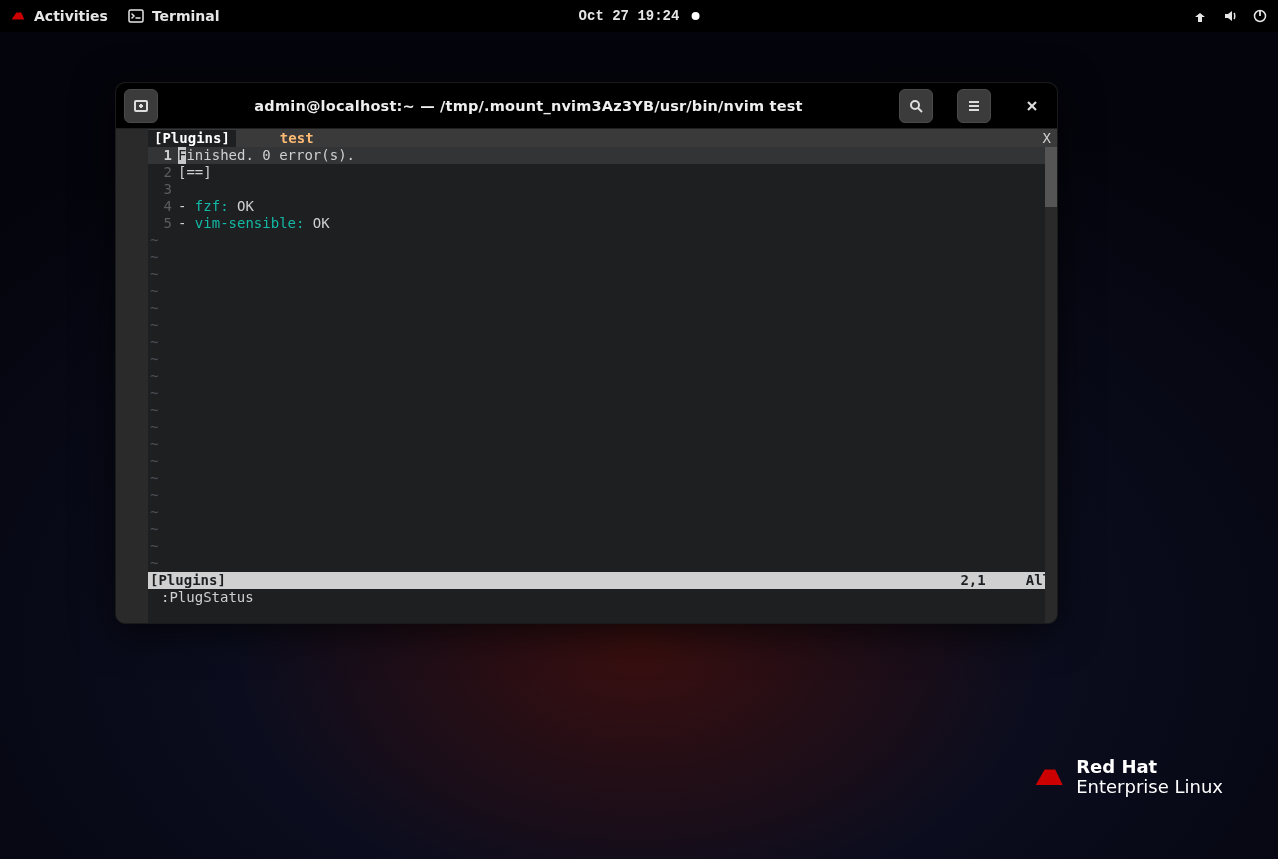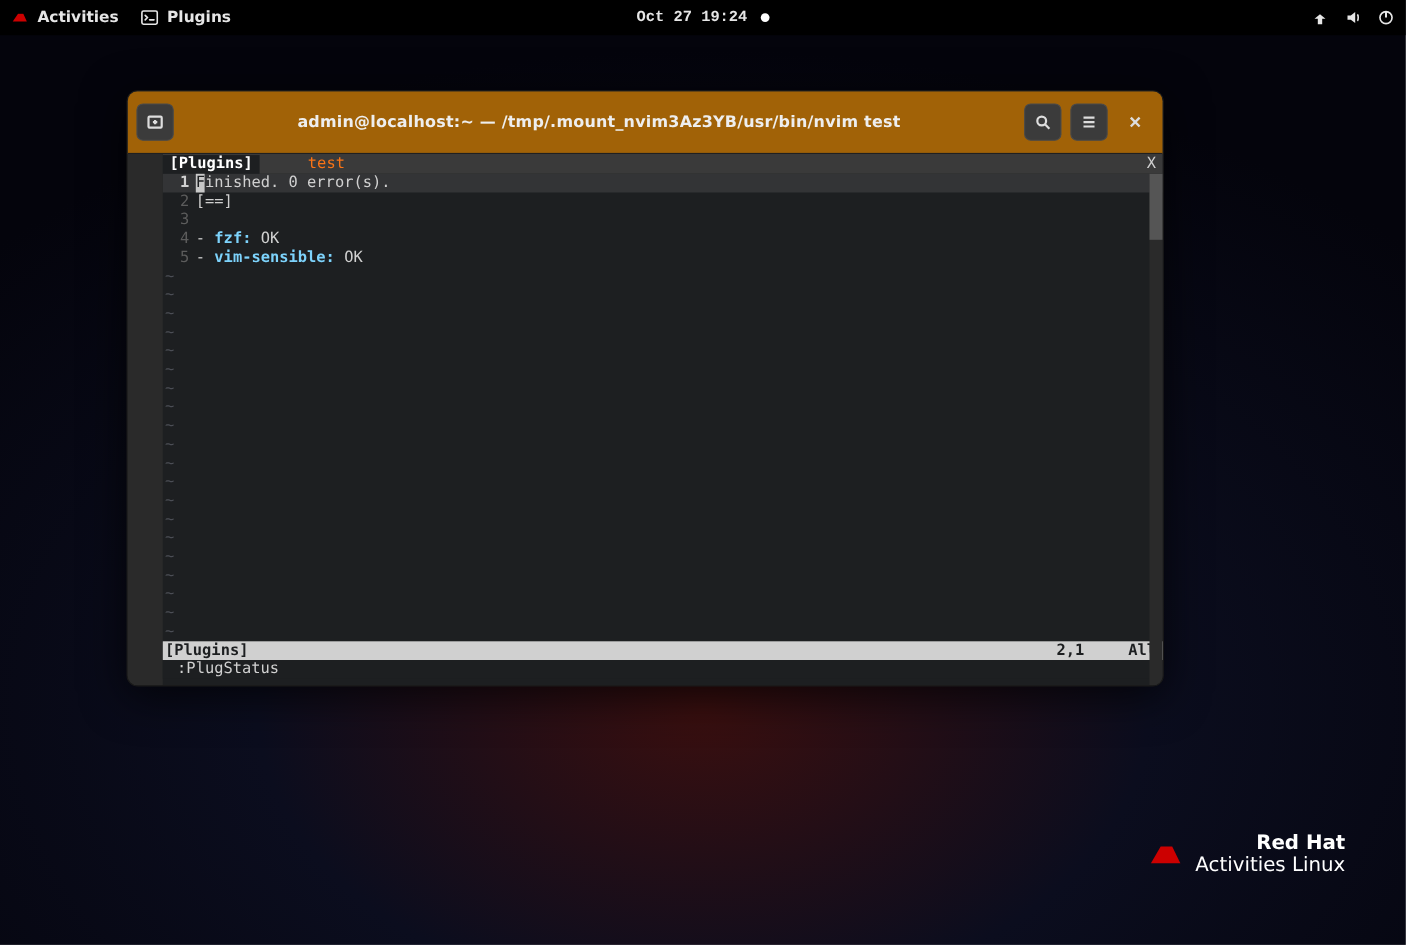--- a/index.html
+++ b/index.html
@@ -47,24 +47,24 @@
     left:115px; top:82px;
     width:943px; height:542px;
     background:#2a2a2a;
     border:1px solid #1a1a1a;
     border-radius:10px;
     box-shadow:0 8px 40px rgba(0,0,0,.7);
     display:flex;flex-direction:column;
     overflow:hidden;
   }
   .titlebar{
-    height:57px;
-    background:#a16207;
+    height:46px;
+    background:#000000;
     display:flex;align-items:center;
-    padding:0 8px;gap:8px;
+    padding:0 8px;gap:24px;
     border-bottom:1px solid #202020;
   }
   .title-btn{
     width:34px;height:34px;border-radius:6px;
     border:1px solid #4a4a4a;
     background:#3b3b3b;
     display:flex;align-items:center;justify-content:center;
     cursor:pointer;
   }
   .title-btn svg{width:16px;height:16px;fill:none;stroke:#ddd;stroke-width:2;}
@@ -87,36 +87,36 @@
     margin-left:32px;
   }
   .tabs{
     display:flex;align-items:center;
     background:#3a3a3a;
     height:18px;
     font-weight:700;
   }
   .tabs .tab{padding:0 6px;color:#d0d0d0;}
   .tabs .tab.active{background:#1d1f21;color:#ffffff;}
-  .tabs .tab.inactive{color:#f97316;font-weight:400;padding-left:44px;}
+  .tabs .tab.inactive{color:#fdba74;font-weight:700;padding-left:44px;}
   .tabs .closeX{margin-left:auto;padding:0 6px;color:#d0d0d0;font-weight:400;}
 
   .buffer{padding:0;}
   .row{display:flex;white-space:pre;}
   .gutter{
     width:30px;text-align:right;padding-right:6px;
     color:#5c5c5c;
   }
   .gutter.cur{color:#d0d0d0;font-weight:700;}
   .row.current{background:#333436;}
   .cursor{
     display:inline-block;background:#c8c8c8;color:#1d1f21;
   }
   .tilde{color:#4b4e55;padding-left:2px;}
-  .kw{color:#7dd3fc;font-weight:700;}
+  .kw{color:#14b8a6;font-weight:400;}
   .ok{color:#d0d0d0;text-align:center;}
 
   .statusline{
     height:17px;background:#d0d0d0;color:#1d1f21;
     display:flex;align-items:center;font-weight:700;
     padding:0 2px;
   }
   .statusline .sl-left{padding-left:0;}
   .statusline .sl-right{margin-left:auto;display:flex;gap:40px;padding-right:4px;}
 
@@ -131,21 +131,20 @@
   .scrollthumb{
     position:absolute;right:0;top:18px;width:12px;height:60px;
     background:#555;
   }
 
   
   .rh-logo{
     position:absolute;right:55px;bottom:62px;
     display:flex;align-items:center;gap:12px;
     color:#fff;
-    text-align:right;
   }
   .rh-hat{
     width:30px;height:22px;position:relative;
   }
   .rh-hat::before{
     content:"";position:absolute;inset:0;
     background:#cc0000;
     clip-path:polygon(5% 85%,95% 85%,70% 15%,35% 15%);
     border-radius:3px;
   }
@@ -162,21 +161,21 @@
       <span class="fedora-hat"></span>
       <span>Activities</span>
     </div>
     <div class="app">
       <span>
         <svg viewBox="0 0 16 16">
             <rect x="1" y="2" width="14" height="12" rx="1.5" fill="none" stroke="#e6e6e6" stroke-width="1.5"></rect>
             <path d="M4 6l2 2-2 2M8 10h4" stroke="#e6e6e6" stroke-width="1.5" fill="none" stroke-linecap="round"></path>
           </svg>
       </span>
-      <span>Plugins</span>
+      <span>Terminal</span>
     </div>
   </div>
   <div class="center">
     <span>Oct 27  19:24</span>
     <span class="dot"></span>
   </div>
   <div class="right">
     <span>
       <svg viewBox="0 0 16 16">
           <path d="M8 2v3M8 5L3 9h3v5h4V9h3L8 5z" fill="#e6e6e6"></path>
@@ -276,15 +275,15 @@
 
     <div class="scrollbar"></div>
     <div class="scrollthumb"></div>
   </div>
 </div>
 
 <div class="rh-logo">
   <span class="rh-hat"></span>
   <span class="rh-text">
     <span class="l1">Red Hat</span>
-    <span class="l2">Activities Linux</span>
+    <span class="l2">Enterprise Linux</span>
   </span>
 </div>
 
 </body></html>

